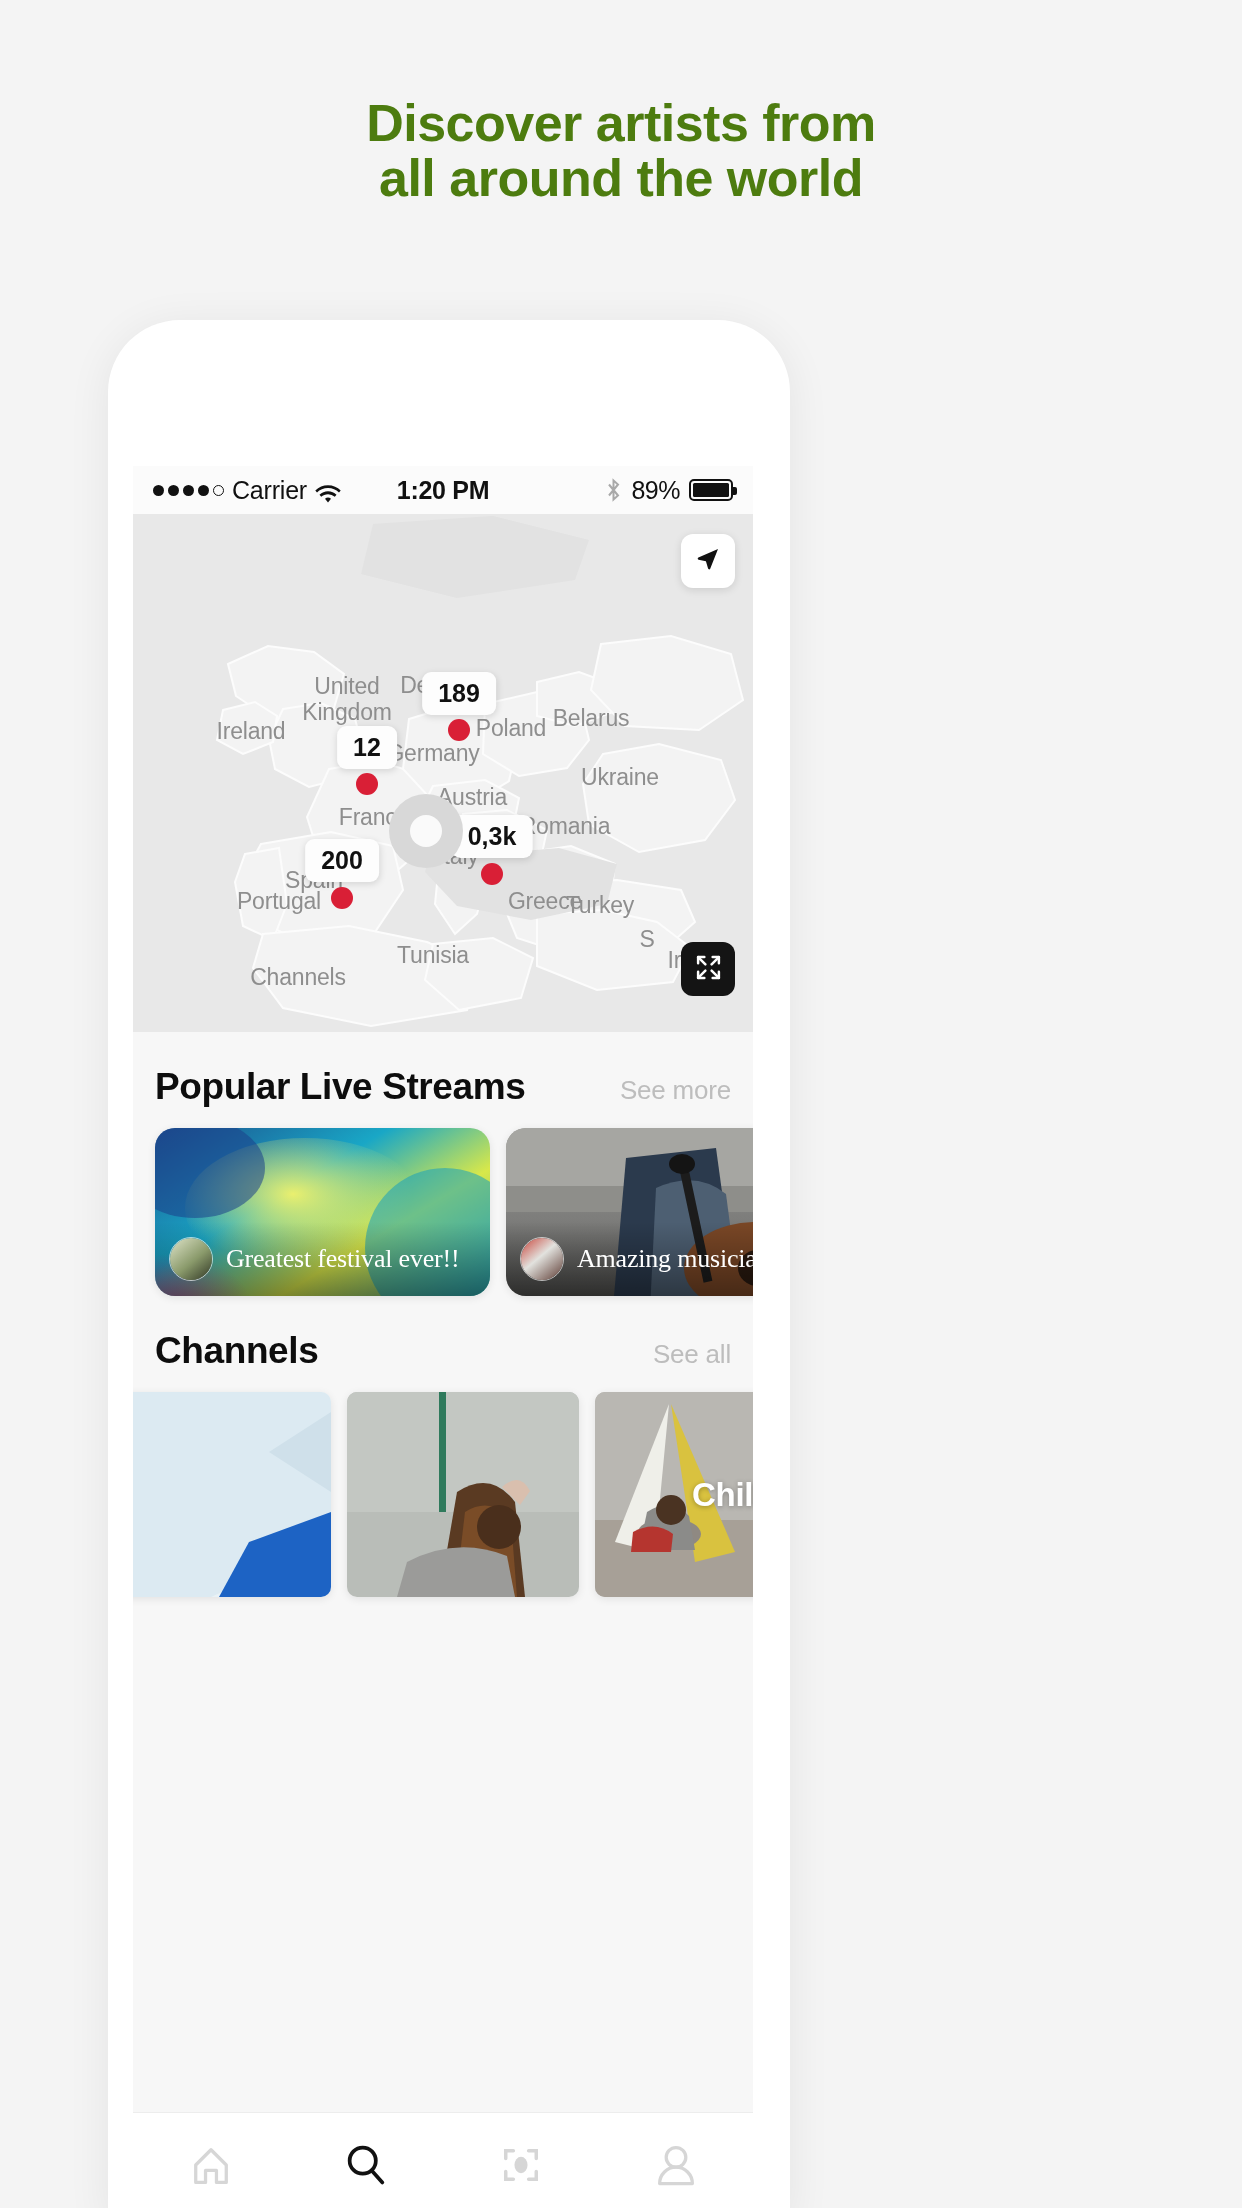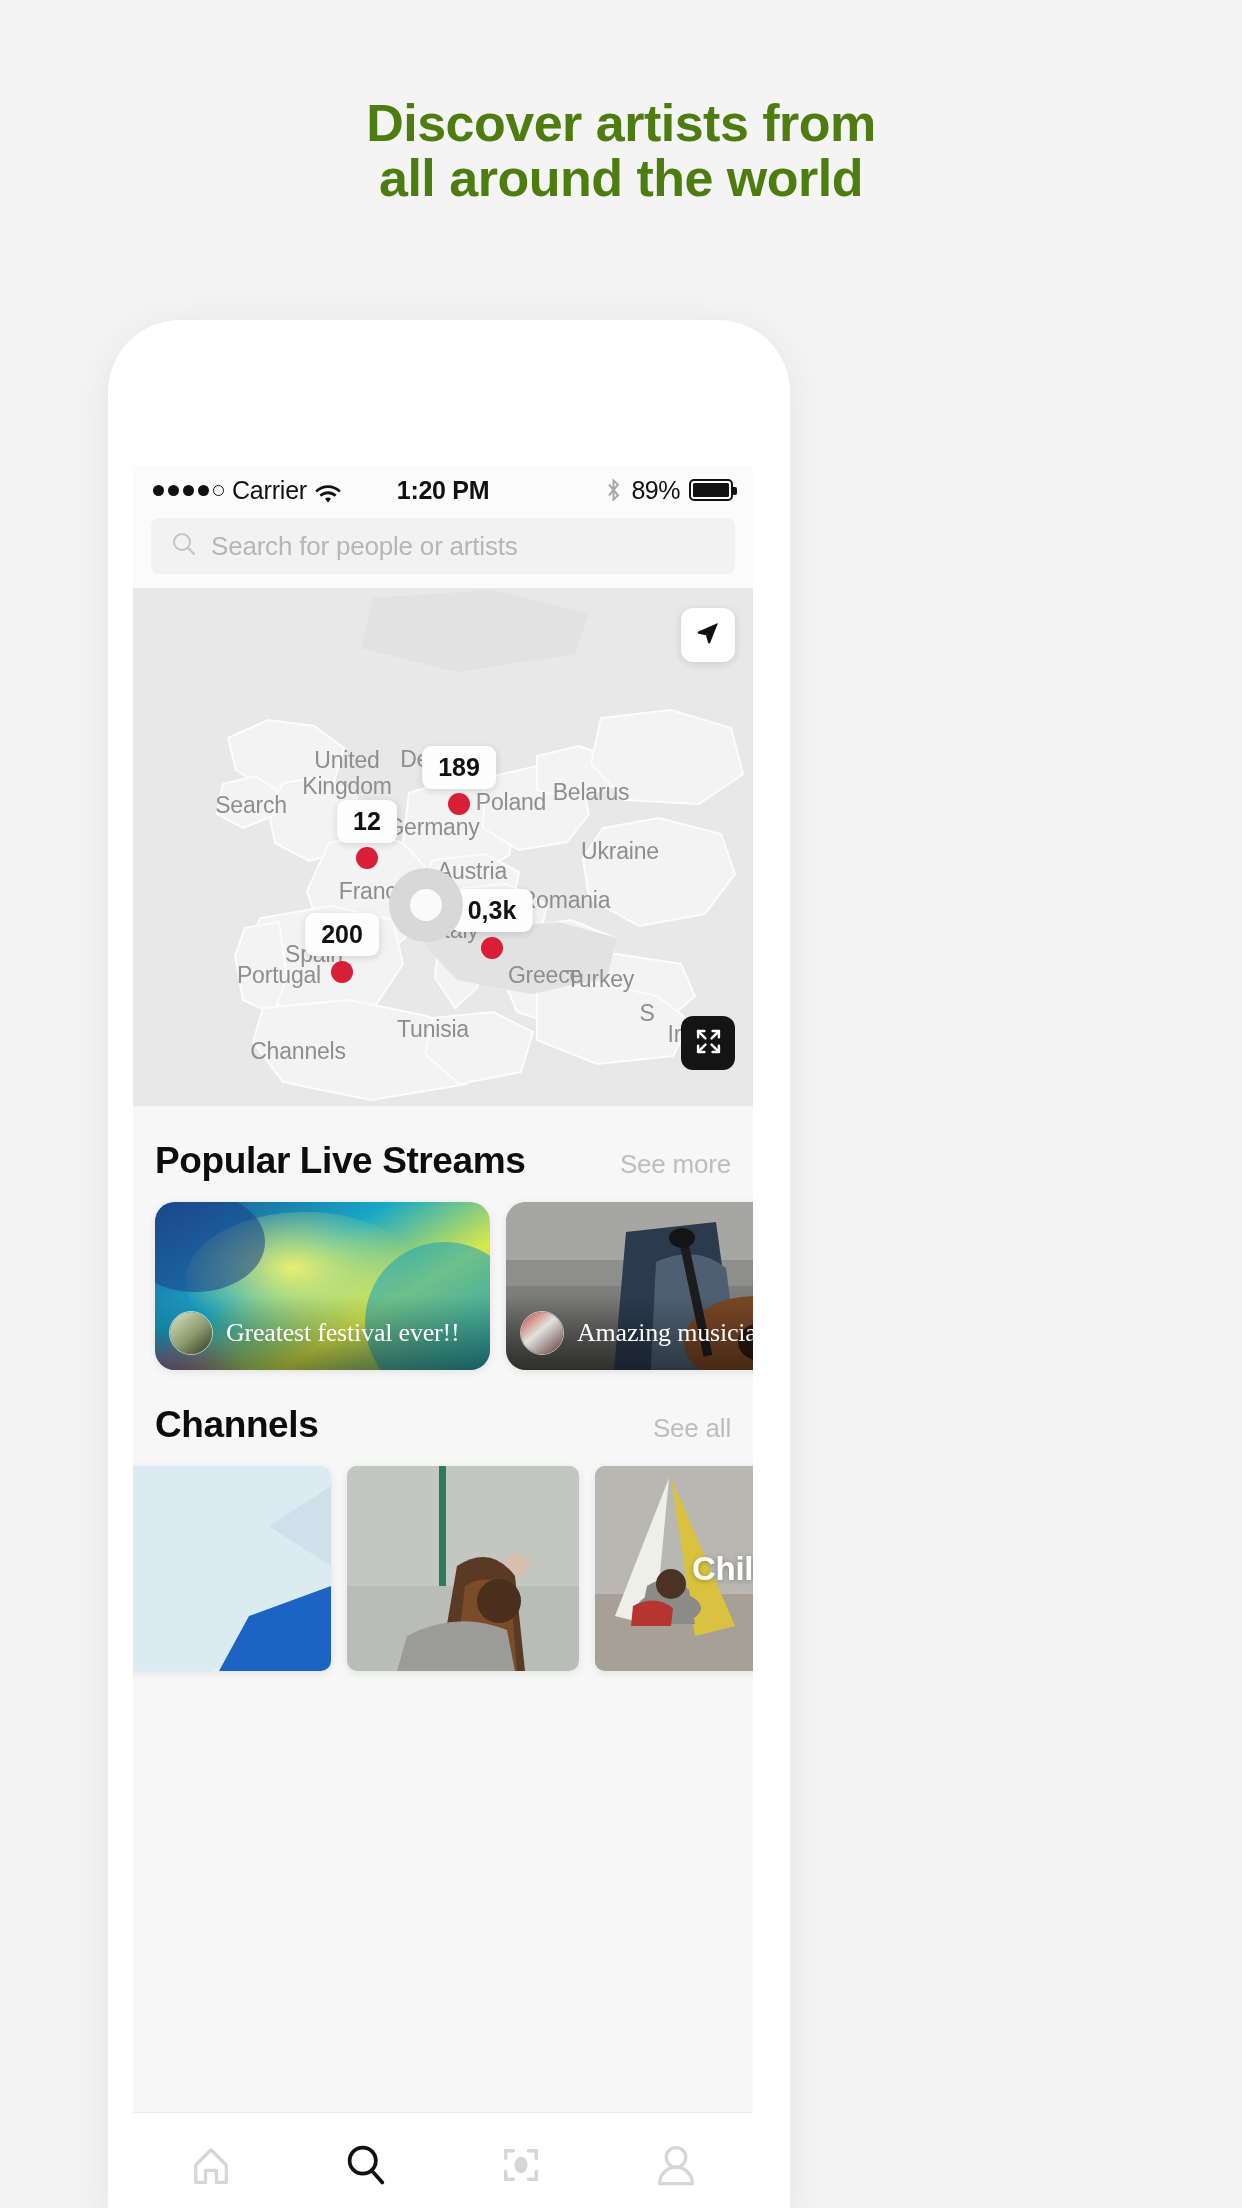--- a/index.html
+++ b/index.html
@@ -283,31 +283,20 @@
           <path d="M4 6.5l9 11-4.5 4V2.5l4.5 4-9 11" fill="none" stroke="#a9a9a9" stroke-width="2"></path>
         </svg>
       </span>
       <span class="sb-batt-txt">89%</span>
       <span class="batt">
           <i></i>
         </span>
     </div>
   </div>
 
-  <div class="searchwrap">
-    <div class="searchbar">
-      <span>
-        <svg viewBox="0 0 26 26" width="26" height="26">
-          <circle cx="11" cy="11" r="8" fill="none" stroke="#c4c4c4" stroke-width="2"></circle>
-          <line x1="17" y1="17" x2="23" y2="23" stroke="#c4c4c4" stroke-width="2" stroke-linecap="round"></line>
-        </svg>
-      </span>
-      <span class="ph">Search for people or artists</span>
-    </div>
-  </div>
 
   <div class="map">
     <svg class="map-land" viewBox="0 0 620 518" preserveAspectRatio="none">
       <rect width="620" height="518" fill="#e8e8e8"></rect>
       <g fill="#f3f3f3" stroke="#fcfcfc" stroke-width="2">
         <path d="M95 150 l40-18 46 6 30 22 -10 34 -28 14 -40 -6 -30 -20z"></path>
         <path d="M150 195 l38 -6 34 16 8 30 -14 28 -40 10 -34 -18 -6 -30z"></path>
         <path d="M90 196 l32 -8 22 14 -4 26 -30 12 -26 -14z"></path>
         <path d="M196 255 l48 -8 40 12 18 30 -6 40 -30 26 -44 8 -36 -22 -12 -38z"></path>
         <path d="M276 205 l46 -14 42 10 20 30 -8 36 -36 22 -44 -6 -26 -28z"></path>
@@ -326,21 +315,21 @@
         <path d="M470 240 l56 -10 62 16 14 40 -30 40 -66 12 -50 -28 -6 -40z"></path>
         <path d="M468 130 l70 -8 60 18 12 46 -44 30 -74 -4 -34 -36z"></path>
       </g>
       <g fill="#e2e2e2">
         <path d="M300 330 l56 10 70 -6 58 16 -10 40 -76 16 -74 -14 -32 -34z"></path>
         <path d="M240 10 l120 -8 96 24 -14 40 -118 18 -96 -24z"></path>
       </g>
     </svg>
 
     <div>
-        <div class="ctry" style="left: 118px; top: 217px; transform: translate(-50%, -50%);">Search</div>
+        <div class="ctry" style="left: 118px; top: 217px; transform: translate(-50%, -50%);">Ireland</div>
         <div class="ctry two" style="left: 214px; top: 186px; transform: translate(-50%, -50%);">United<br>Kingdom</div>
         <div class="ctry" style="left: 288px; top: 171px; transform: translate(-50%, -50%);">Den</div>
         <div class="ctry" style="left: 300px; top: 239px; transform: translate(-50%, -50%);">Germany</div>
         <div class="ctry" style="left: 378px; top: 214px; transform: translate(-50%, -50%);">Poland</div>
         <div class="ctry" style="left: 458px; top: 204px; transform: translate(-50%, -50%);">Belarus</div>
         <div class="ctry" style="left: 487px; top: 263px; transform: translate(-50%, -50%);">Ukraine</div>
         <div class="ctry" style="left: 339px; top: 283px; transform: translate(-50%, -50%);">Austria</div>
         <div class="ctry" style="left: 432px; top: 312px; transform: translate(-50%, -50%);">Romania</div>
         <div class="ctry" style="left: 241px; top: 303px; transform: translate(-50%, -50%);">France</div>
         <div class="ctry" style="left: 325px; top: 342px; transform: translate(-50%, -50%);">Italy</div>

